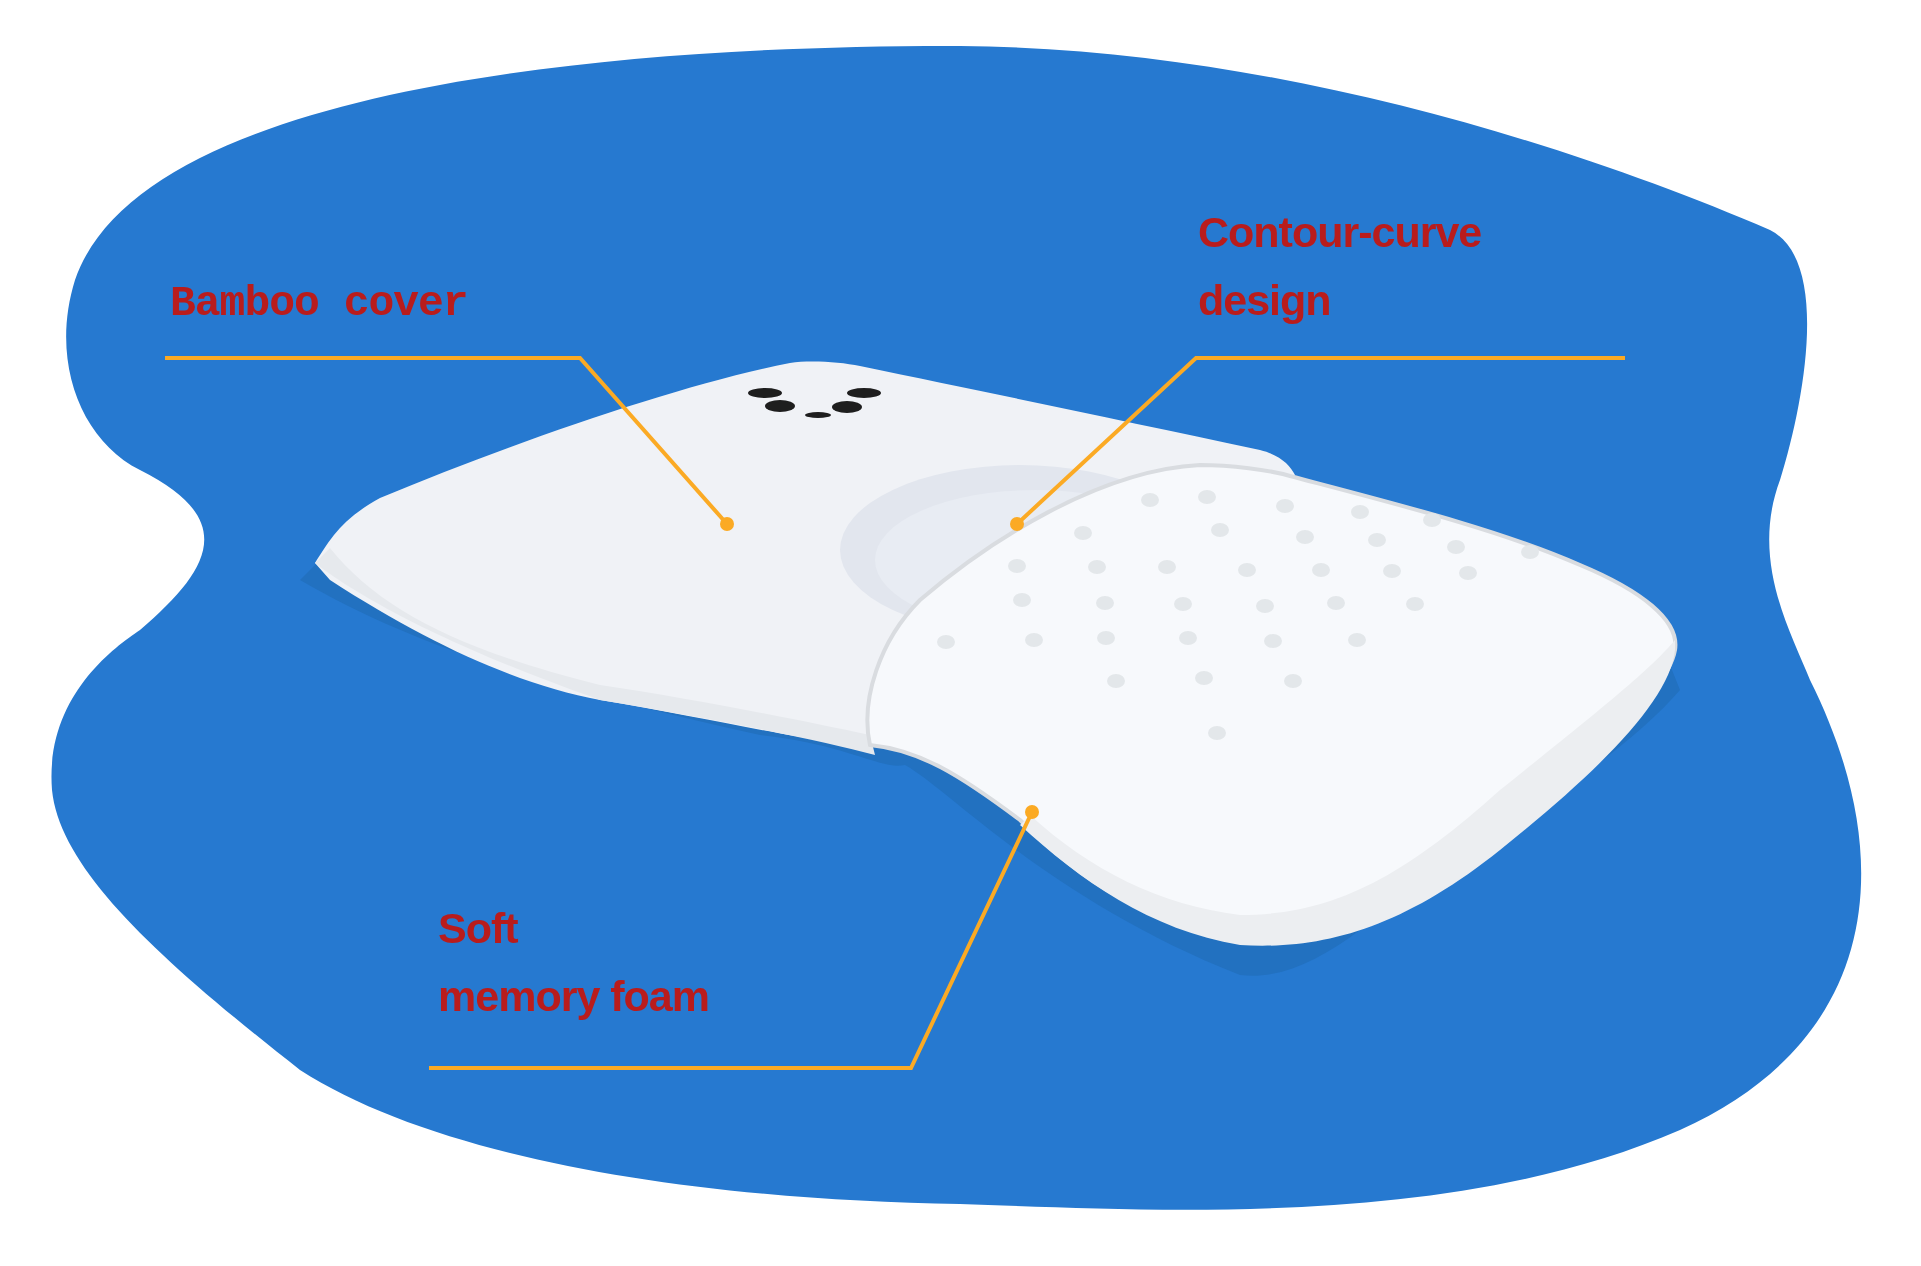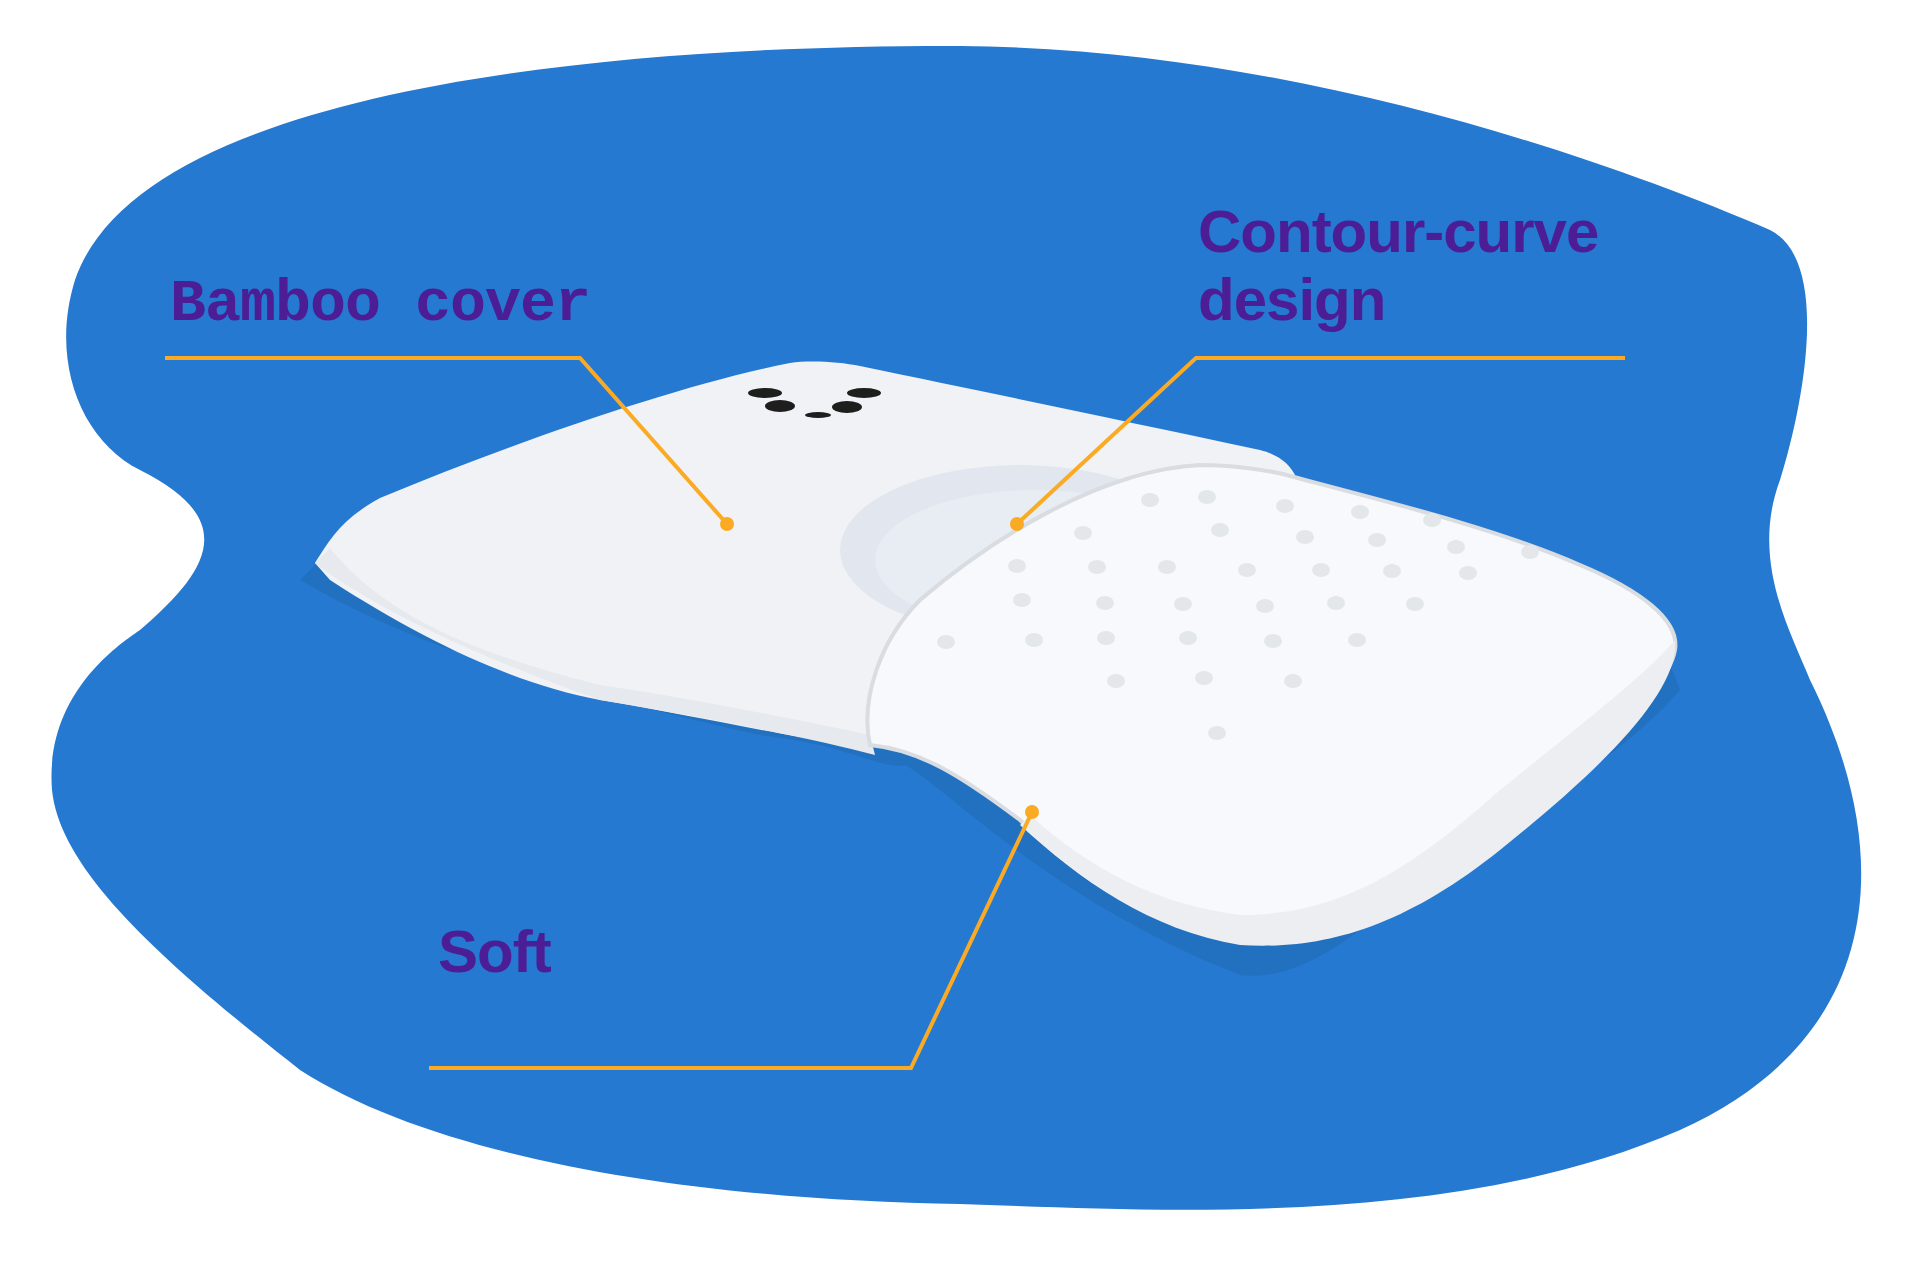--- a/index.html
+++ b/index.html
@@ -1,18 +1,18 @@
 <!DOCTYPE html>
 <html><head>
 <meta charset="utf-8">
 <style>
   html,body{margin:0;padding:0;background:#ffffff;}
   body{width:1921px;height:1266px;position:relative;overflow:hidden;font-family:"Liberation Sans","DejaVu Sans",sans-serif;}
   svg.scene{position:absolute;left:0;top:0;}
-  .label{position:absolute;font-weight:700;color:#4c1d95;font-size:60px;line-height:68px;letter-spacing:-1px;white-space:nowrap;}
+  .label{position:absolute;font-weight:700;color:#b91c1c;font-size:43px;line-height:68px;letter-spacing:-1px;white-space:nowrap;}
 </style>
 </head>
 <body>
 
 <svg class="scene" width="1921" height="1266" viewBox="0 0 1921 1266">
 
   <path fill="#2679D0" d="M 960 46
        C 1260 48 1560 140 1770 230
        C 1830 260 1805 400 1780 480
        C 1750 560 1790 630 1810 680
@@ -117,15 +117,16 @@
   </g>
 </svg>
 
 <div class="label" style="left:170px;top:270px;font-family:Liberation Mono, monospace;">
   <div>Bamboo cover</div>
 </div>
 <div class="label" style="left:1198px;top:198px;">
   <div>Contour-curve</div>
   <div>design</div>
 </div>
-<div class="label" style="left:438px;top:918px;">
+<div class="label" style="left:438px;top:894px;">
   <div>Soft</div>
+  <div>memory foam</div>
 </div>
 
 </body></html>

